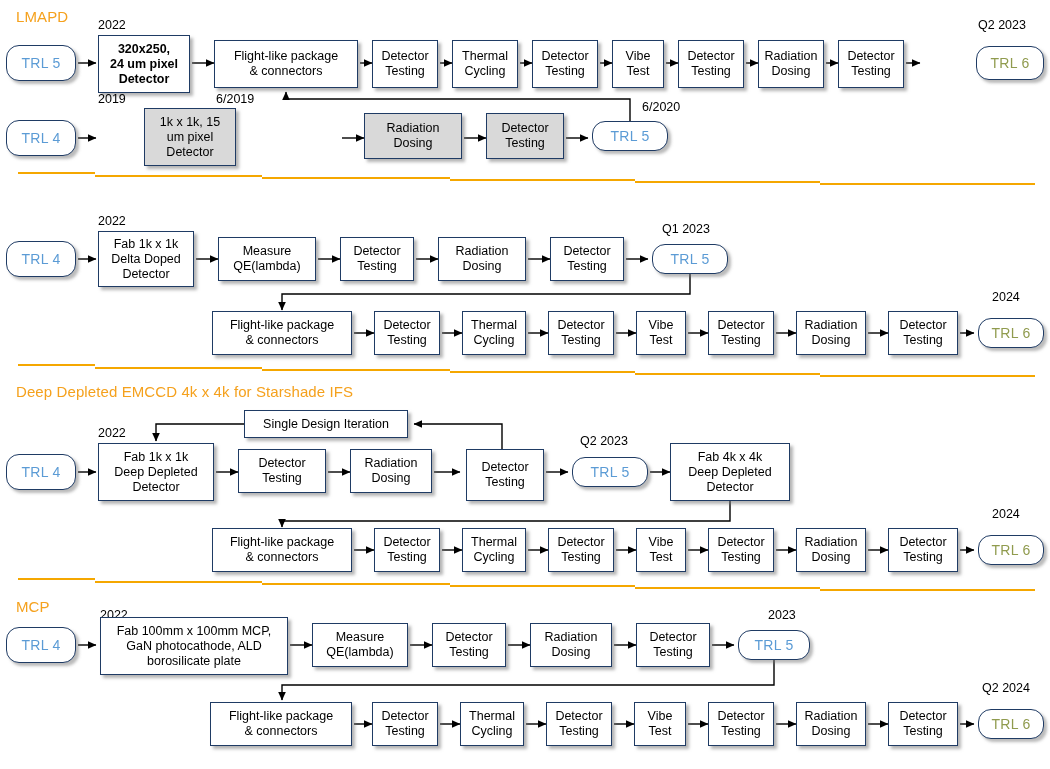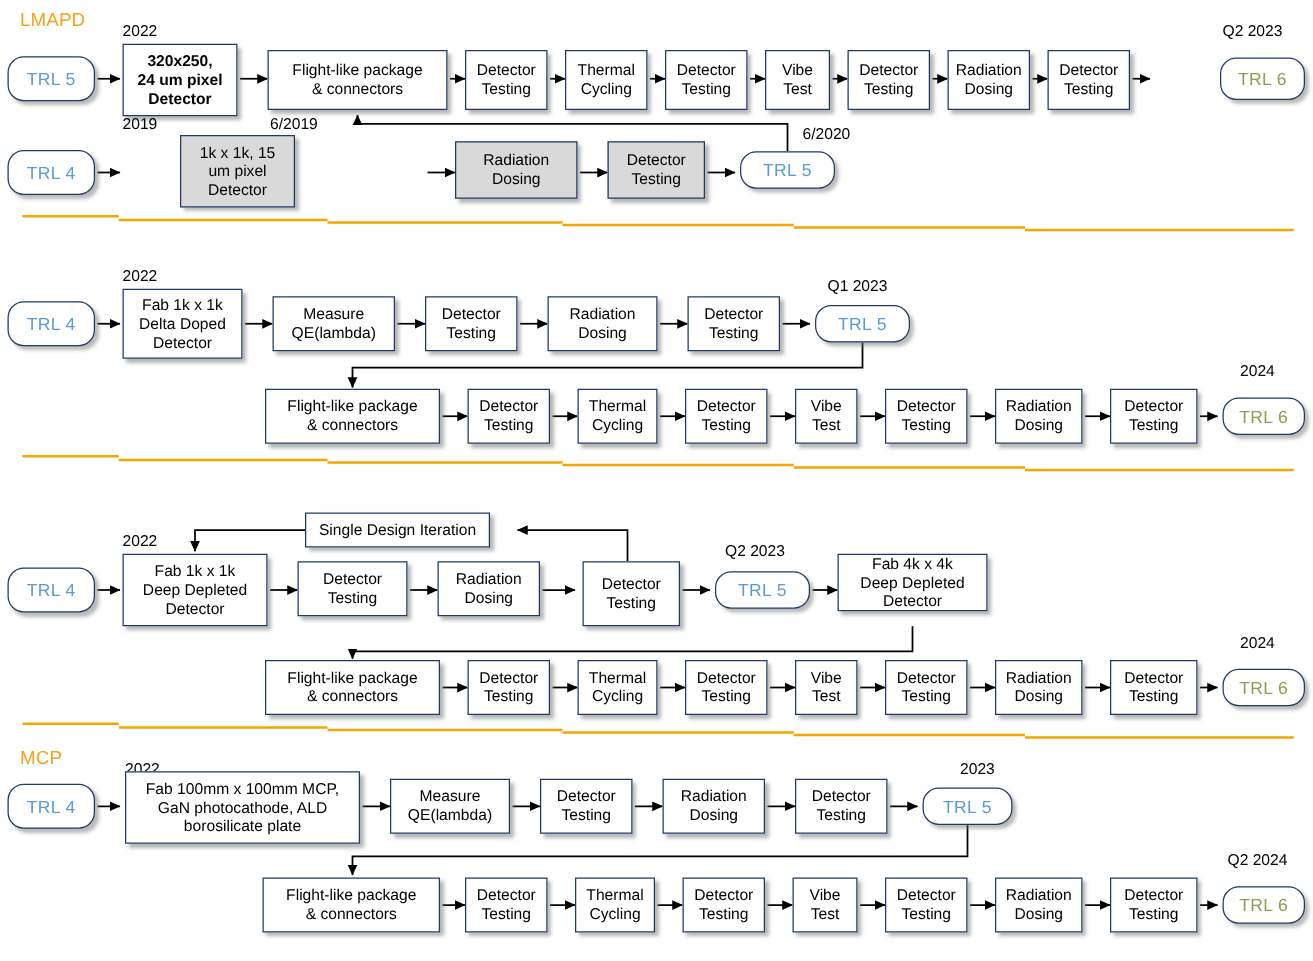--- a/index.html
+++ b/index.html
@@ -145,20 +145,21 @@
         <path d="M526,724 L546,724" marker-end="url(#ah)"></path>
         <path d="M614,724 L634,724" marker-end="url(#ah)"></path>
         <path d="M688,724 L708,724" marker-end="url(#ah)"></path>
         <path d="M776,724 L796,724" marker-end="url(#ah)"></path>
         <path d="M868,724 L888,724" marker-end="url(#ah)"></path>
         <path d="M960,724 L974,724" marker-end="url(#ah)"></path>
       </g>
   </svg>
 
 <div class="sec-title" style="left: 16px; top: 8px;">LMAPD</div>
+    <div class="sec-title" style="left: 16px; top: 383px;">Deep Depleted EMCCD 4k x 4k for Starshade IFS</div>
     <div class="sec-title" style="left: 16px; top: 598px;">MCP</div>
     <div class="pill" style="left: 6px; top: 45px; width: 70px; height: 36px;">TRL 5</div>
     <div class="date" style="left: 98px; top: 18px;">2022</div>
     <div class="box" style="left: 98px; top: 35px; width: 92px; height: 58px; font-weight: bold;">
       <div>
         <span class="t">320x250,</span>
         <span class="t">24 um pixel</span>
         <span class="t">Detector</span>
       </div>
     </div>
@@ -355,28 +356,28 @@
       </div>
     </div>
     <div class="box" style="left: 466px; top: 449px; width: 78px; height: 52px;">
       <div>
         <span class="t">Detector</span>
         <span class="t">Testing</span>
       </div>
     </div>
     <div class="date" style="left: 580px; top: 434px;">Q2 2023</div>
     <div class="pill" style="left: 572px; top: 457px; width: 76px; height: 30px;">TRL 5</div>
-    <div class="box" style="left: 670px; top: 443px; width: 120px; height: 46px;">
+    <div class="box" style="left: 670px; top: 443px; width: 120px; height: 58px;">
       <div>
         <span class="t">Fab 4k x 4k</span>
         <span class="t">Deep Depleted</span>
         <span class="t">Detector</span>
       </div>
     </div>
-    <div class="box" style="left: 244px; top: 410px; width: 148px; height: 28px;">
+    <div class="box" style="left: 244px; top: 410px; width: 164px; height: 28px;">
       <div>
         <span class="t">Single  Design Iteration</span>
       </div>
     </div>
     <div class="box" style="left: 212px; top: 528px; width: 140px; height: 44px;">
       <div>
         <span class="t">Flight-like package</span>
         <span class="t">&amp; connectors</span>
       </div>
     </div>

